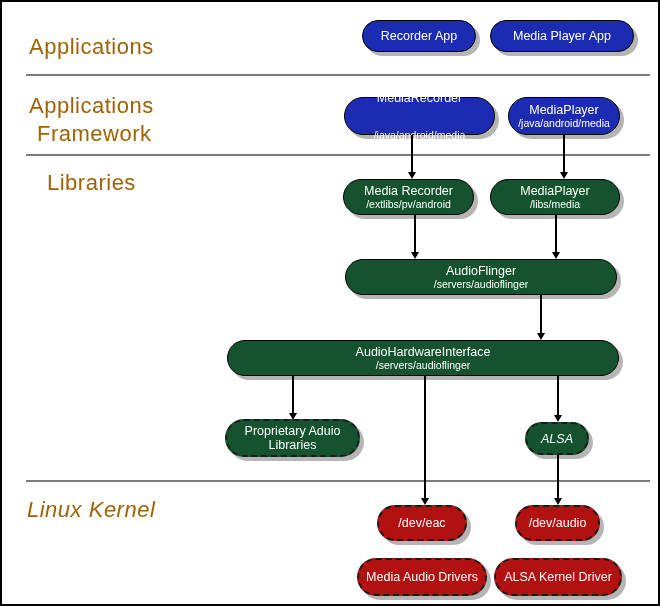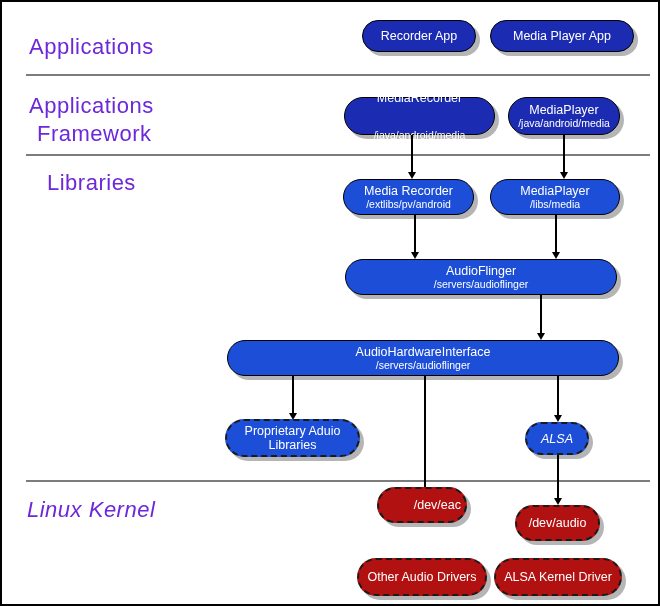--- a/index.html
+++ b/index.html
@@ -1,29 +1,29 @@
 <!DOCTYPE html>
 <html><head>
 <meta charset="utf-8">
 <style>
   html,body{margin:0;padding:0;background:#ffffff;font-family:"Liberation Sans",sans-serif;}
   .canvas{position:relative;width:660px;height:606px;background:#ffffff;border:2px solid #000;
           box-sizing:border-box;overflow:hidden;}
 
-  .layer-label{position:absolute;color:#6d28d9;font-size:22px;line-height:28px;letter-spacing:0.5px;}
+  .layer-label{position:absolute;color:#a16207;font-size:22px;line-height:28px;letter-spacing:0.5px;}
 
   .divider{position:absolute;left:24px;width:624px;height:2px;background:#7c7c7c;}
 
   .pill{position:absolute;box-sizing:border-box;border:1.5px solid #000;border-radius:999px;
         color:#fff;display:flex;flex-direction:column;align-items:center;justify-content:center;
         text-align:center;box-shadow:4px 4px 0 0 #b5b5b5;padding:1px 4px;}
   .pill .t{font-size:12.5px;line-height:14px;white-space:normal;}
   .pill .s{font-size:10.5px;line-height:12px;}
   .blue{background:#1b2cb3;}
-  .green{background:#1d4ed8;}
+  .green{background:#14532d;}
   .red{background:#b21111;}
   .dashed{border:2px dashed #1a1a1a;}
 
   .arrow{position:absolute;width:1.5px;background:#000;}
   .arrow::after{content:"";position:absolute;left:50%;transform:translateX(-50%);bottom:-7px;
                 width:0;height:0;border-left:4px solid transparent;border-right:4px solid transparent;
                 border-top:7px solid #000;}
 
   .edge-label{position:absolute;font-size:12.5px;font-weight:bold;color:#0f766e;margin-top:44px;}
 </style>
@@ -104,26 +104,26 @@
 
   <div class="pill green dashed" style="left:223px;top:417px;width:135px;height:38px;">
     <div class="t">Proprietary Aduio Libraries</div>
   </div>
   <div class="pill green dashed" style="left:523px;top:420px;width:64px;height:33px;font-style:italic;">
     <div class="t">ALSA</div>
   </div>
 
   <div class="arrow" style="left:555px;top:453px;height:43px;"></div>
 
-  <div class="pill red dashed" style="left:375px;top:485px;width:90px;height:36px;align-items:flex-end;">
+  <div class="pill red dashed" style="left:375px;top:503px;width:90px;height:36px;">
     <div class="t">/dev/eac</div>
   </div>
   <div class="pill red dashed" style="left:513px;top:503px;width:85px;height:36px;">
     <div class="t">/dev/audio</div>
   </div>
   <div class="pill red dashed" style="left:355px;top:556px;width:130px;height:38px;">
-    <div class="t">Other Audio Drivers</div>
+    <div class="t">Media Audio Drivers</div>
   </div>
   <div class="pill red dashed" style="left:492px;top:556px;width:128px;height:38px;">
     <div class="t">ALSA Kernel Driver</div>
   </div>
 
 </div>
 
 </body></html>

